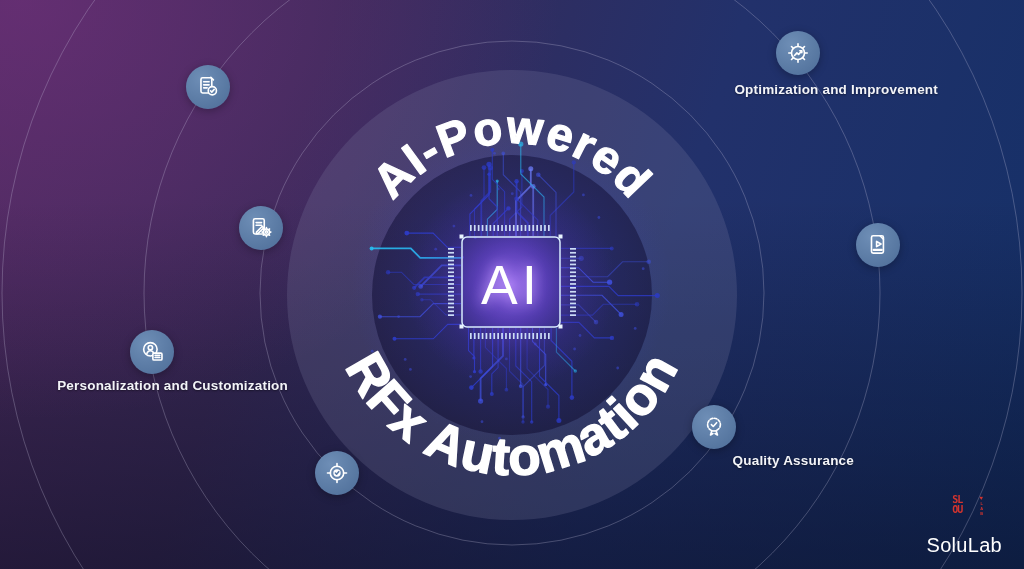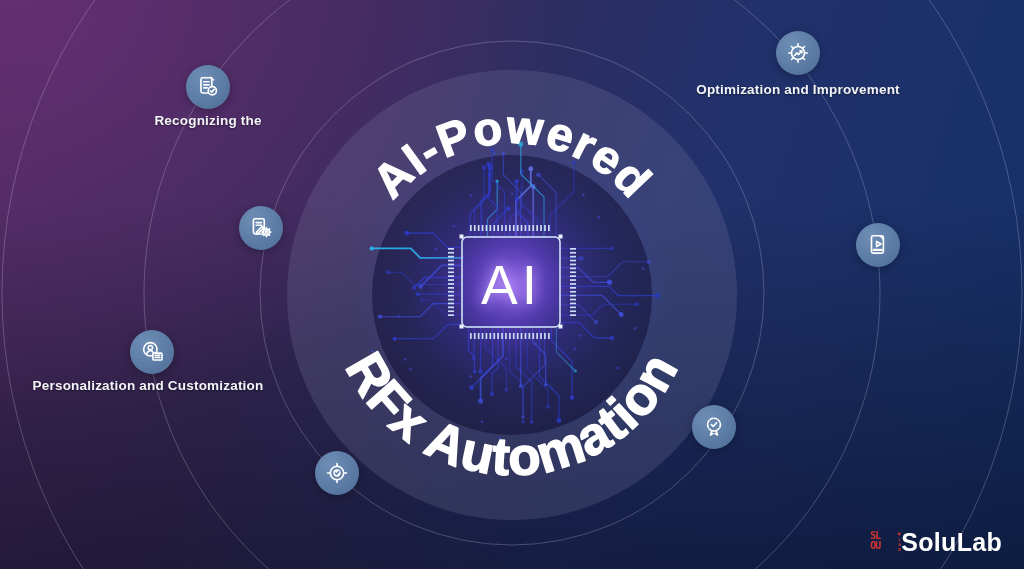--- a/index.html
+++ b/index.html
@@ -25,44 +25,44 @@
   #nodes-layer{position:absolute;inset:0;pointer-events:none;}
   .node{position:absolute;inset:0;}
   .node-icon{
     position:absolute;width:44px;height:44px;border-radius:50%;
     background:radial-gradient(circle at 35% 30%, #6e8eb6, #54749e 78%);
     box-shadow:0 2px 8px rgba(0,0,0,.28);
     display:flex;align-items:center;justify-content:center;
   }
   .node-icon svg{width:26px;height:26px;display:block;}
   .node-label{
-    position:absolute;width:280px;text-align:center;
+    position:absolute;width:280px;text-align:right;
     color:#f3f4f8;font-size:13.5px;font-weight:700;line-height:18px;
     letter-spacing:.2px;text-shadow:0 1px 2px rgba(0,0,0,.45);
   }
   #logo{
     position:absolute;right:22px;bottom:12px;
-    display:flex;align-items:center;gap:7px;
+    display:flex;align-items:center;gap:15px;flex-direction:column;
   }
   .logo-mark{position:relative;width:24px;height:24px;}
   .mark-main{
     font-family:"DejaVu Sans Mono","Liberation Mono",monospace;
     font-weight:800;font-size:10px;line-height:10px;letter-spacing:-1px;
     color:#d5342e;text-align:left;
   }
   .mark-side{
     position:absolute;right:-7px;top:0;display:flex;flex-direction:column;
     align-items:center;line-height:4px;
   }
   .mark-side .heart{color:#d5342e;font-size:6px;line-height:6px;}
   .mark-side .lab{
     color:#d5342e;font-size:4px;font-weight:700;letter-spacing:0;
     writing-mode:vertical-rl;text-orientation:upright;line-height:4px;
   }
-  .logo-text{color:#ffffff;font-size:25px;font-weight:700;letter-spacing:.3px;}
+  .logo-text{color:#ffffff;font-size:20px;font-weight:400;letter-spacing:.3px;}
 </style>
 </head>
 <body>
 
 <div id="stage">
 
   <svg id="scene" width="1024" height="569" viewBox="0 0 1024 569">
     <defs>
       <radialGradient id="gPurple" cx="50%" cy="50%" r="50%">
         <stop offset="0%" stop-color="#b07cff" stop-opacity="0.85"></stop>
@@ -327,21 +327,20 @@
             <g fill="none" stroke="#fff" stroke-width="1.5" stroke-linecap="round" stroke-linejoin="round">
     <rect x="5.5" y="3.5" width="10" height="14" rx="1.5"></rect>
     <path d="M8 7.2h5M8 10h5M8 12.8h3.2"></path>
               <path d="M14.6 3l2.4 2.4"></path>
     <circle cx="16" cy="15.5" r="3.8" fill="#5d7ea8"></circle>
     <path d="M14.3 15.5l1.2 1.2 2.2-2.5"></path>
             </g>
           </svg>
       </div>
       <div class="node-label" style="left: 68px; top: 112px;">
-          <div>Recognizing the</div>
         </div>
     </div>
 
     <div class="node">
       <div class="node-icon" style="left: 239px; top: 206px;">
         <svg viewBox="0 0 24 24">
             <g fill="none" stroke="#fff" stroke-width="1.5" stroke-linecap="round" stroke-linejoin="round">
     <rect x="5" y="3.5" width="10" height="14" rx="1.5"></rect>
     <path d="M7.5 7h5M7.5 9.5h5"></path>
               <path d="M7.8 15.8l5.4-5.4 1.4 1.4-5.4 5.4H7.8z"></path>
@@ -386,20 +385,23 @@
     <div class="node">
       <div class="node-icon" style="left: 692px; top: 405px;">
         <svg viewBox="0 0 24 24">
             <g fill="none" stroke="#fff" stroke-width="1.5" stroke-linecap="round" stroke-linejoin="round">
     <circle cx="12" cy="9.8" r="5.9" stroke-dasharray="2.4 1.5"></circle>
     <path d="M9.6 9.8l1.7 1.7 3.1-3.5"></path>
     <path d="M10 15.4l-1.2 4 2.2-1.4M14 15.4l1.2 4-2.2-1.4"></path>
             </g>
           </svg>
       </div>
+      <div class="node-label" style="left: 574px; top: 452px;">
+          <div>Quality Assurance</div>
+        </div>
     </div>
 
     <div class="node">
       <div class="node-icon" style="left: 856px; top: 223px;">
         <svg viewBox="0 0 24 24">
             <g fill="none" stroke="#fff" stroke-width="1.5" stroke-linecap="round" stroke-linejoin="round">
     <rect x="6" y="3.5" width="11" height="16" rx="1.5"></rect>
     <path d="M13.8 3.5l3.2 3.2"></path>
     <path d="M10.7 8.7v4.8l4.1-2.4z"></path>
     <path d="M8 16.6h7.4" stroke-width="2.1"></path>

